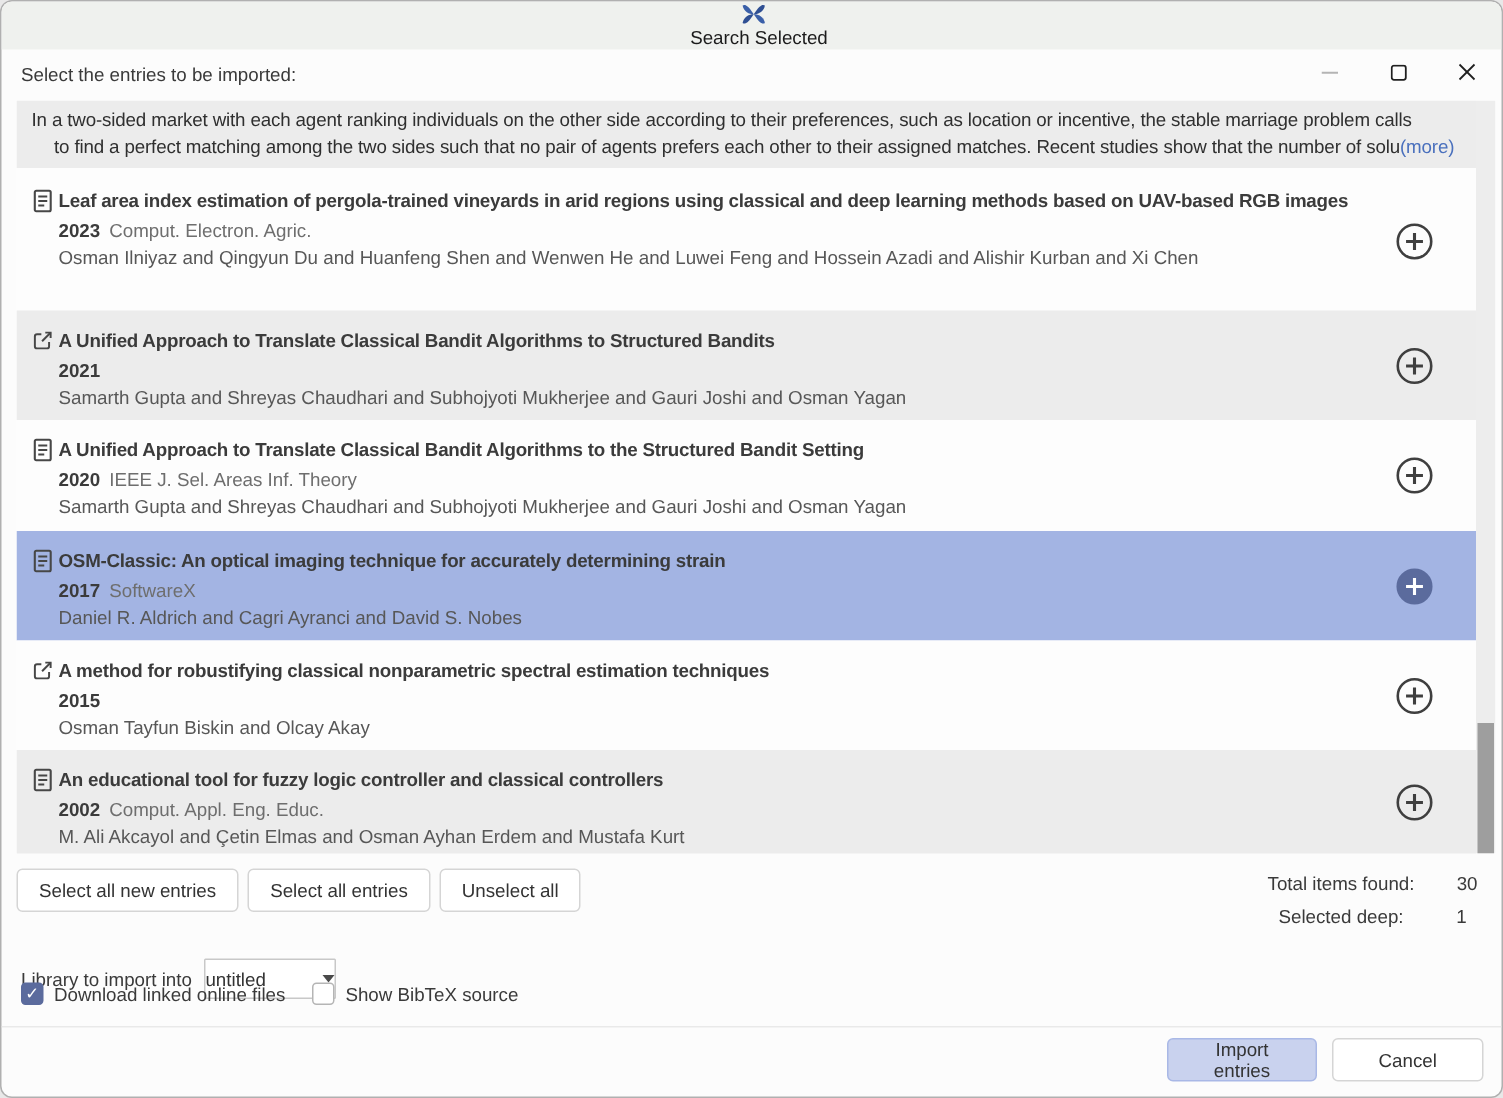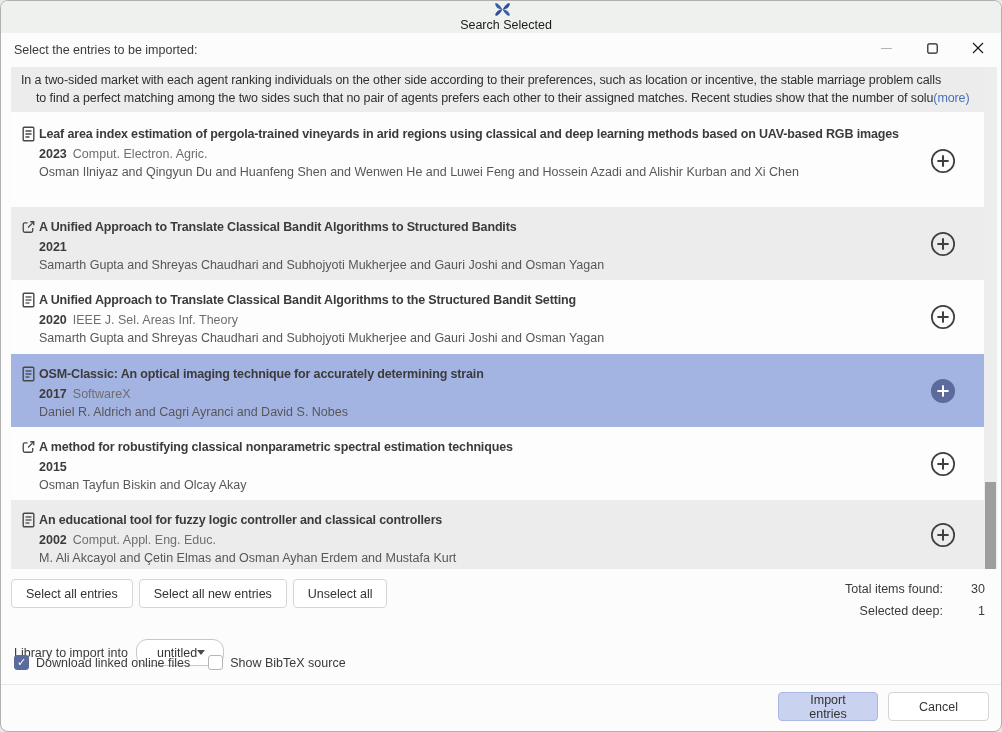--- a/index.html
+++ b/index.html
@@ -52,27 +52,27 @@
   .entry.selected .add-btn line { stroke:#ffffff; }
   .scrollbar { position:absolute; right:0; top:0; width:13px; height:100%; background:#ededed; }
   .thumb { position:absolute; left:1px; right:1px; top:415px; height:87px; background:var(--scrollbar-thumb,#9e9e9e); }
   
   .select-buttons { position:absolute; left:10px; top:578px; display:flex; gap:6px; }
   .btn {
     height:29px; padding:0 14px; font-size:12.5px; color:#333; font-family:inherit;
     background:#ffffff; border:1px solid #d5d5d5; border-radius:4px; cursor:pointer;
   }
   .stats { position:absolute; right:16px; top:577px; font-size:12.5px; color:#3a3a3a; }
-  .stat-row { display:flex; justify-content:flex-end; height:22px; align-items:center; }
+  .stat-row { display:flex; justify-content:center; height:22px; align-items:center; }
   .stat-label { }
   .stat-value { width:42px; text-align:right; }
   .library-row { position:absolute; left:13px; top:638px; display:flex; align-items:center; height:27px; font-size:12.5px; color:#3a3a3a; }
   .combo {
-    margin-left:8px; width:88px; height:27px; background:#fff; border:1px solid #c8c8c8; border-radius:11px;
-    display:flex; align-items:center; padding:0 20px; font-size:12.5px; color:#333; cursor:pointer;
+    margin-left:8px; width:88px; height:27px; background:#fff; border:1px solid #c8c8c8; border-radius:1px;
+    display:flex; align-items:center; padding:0 0; font-size:12.5px; color:#333; cursor:pointer;
   }
   .combo-arrow { margin-left:auto; width:0; height:0; border-left:4px solid transparent; border-right:4px solid transparent; border-top:5px solid #4a4a4a; }
   .checkbox-row { position:absolute; left:13px; top:654px; display:flex; align-items:center; font-size:12.5px; color:#3a3a3a; }
   .checkbox { width:15px; height:15px; border-radius:3px; margin-right:7px; cursor:pointer; display:flex; align-items:center; justify-content:center; }
   .checkbox.checked { background:var(--checkbox-checked,#5b6b9d); border:1px solid var(--checkbox-checked,#5b6b9d); color:#fff; font-size:11px; }
   .checkbox.unchecked { background:#fff; border:1px solid #b5b5b5; }
   .cb-label { margin-right:18px; }
   .footer-divider { position:absolute; left:0; top:683px; width:100%; height:1px; background:#e9e9e9; }
   .button-bar { position:absolute; right:12px; top:691px; display:flex; gap:10px; }
   .btn.primary {
@@ -254,22 +254,22 @@
         </button>
       </div>
 
     </div>
     <div class="scrollbar">
       <div class="thumb"></div>
     </div>
   </div>
 
   <div class="select-buttons">
+    <button class="btn">Select all new entries</button>
     <button class="btn">Select all entries</button>
-    <button class="btn">Select all new entries</button>
     <button class="btn">Unselect all</button>
   </div>
 
   <div class="stats">
     <div class="stat-row">
       <span class="stat-label">Total items found:</span>
       <span class="stat-value">30</span>
     </div>
     <div class="stat-row">
       <span class="stat-label">Selected deep:</span>

